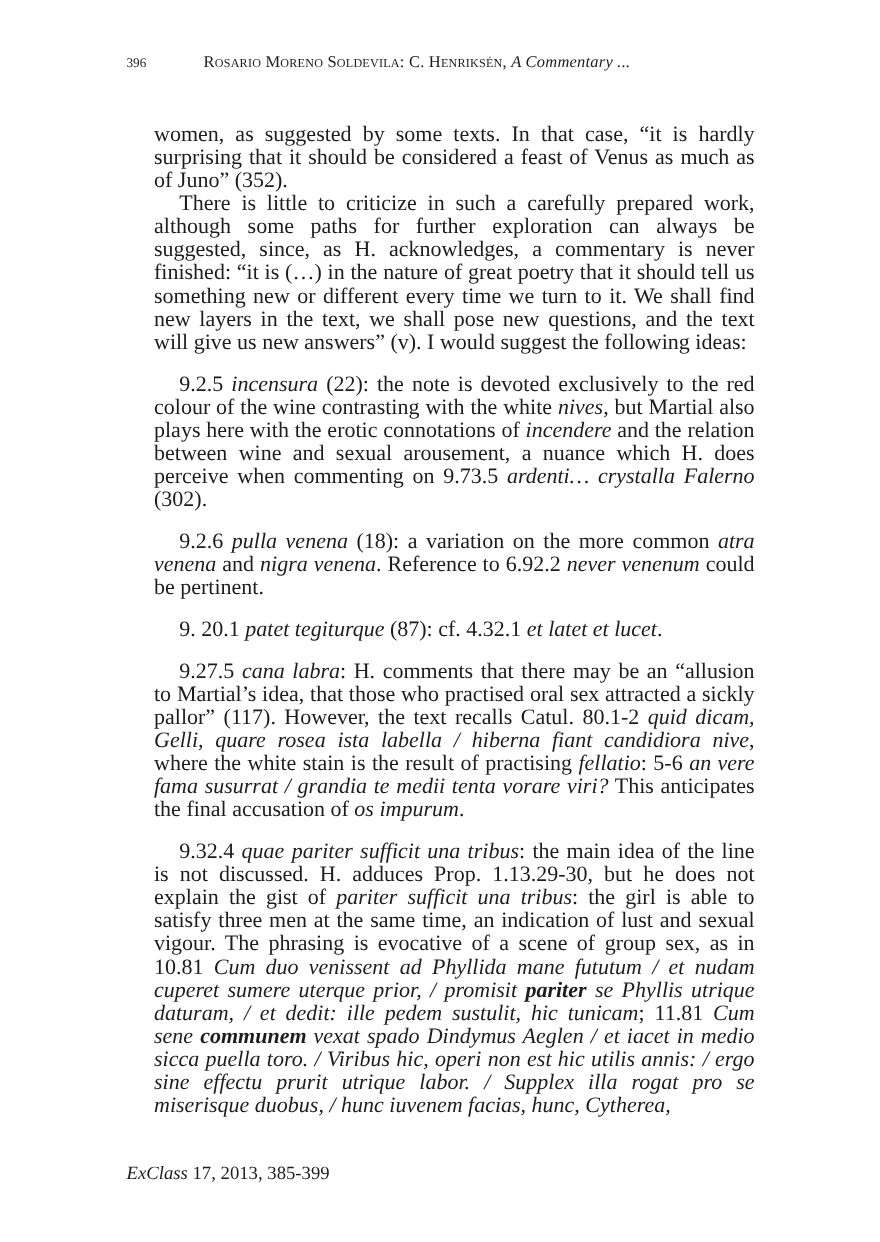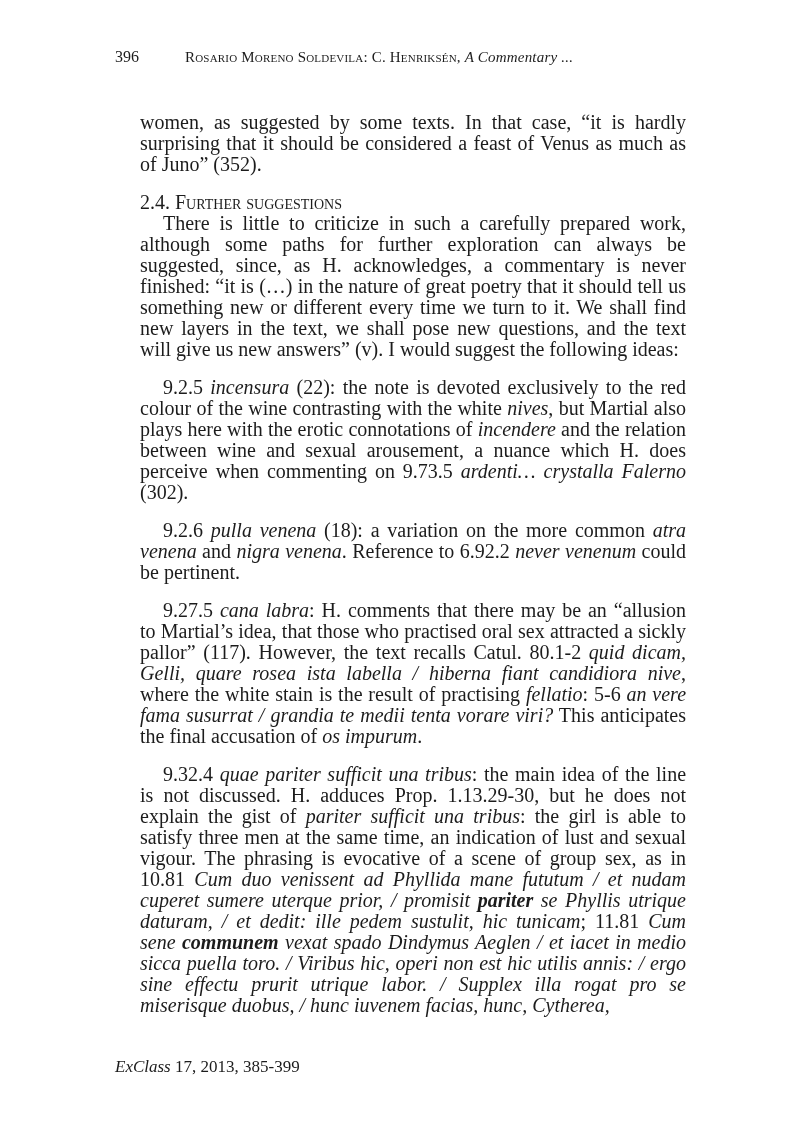--- a/index.html
+++ b/index.html
@@ -23,21 +23,21 @@
     top: 48px;
     left: 115px;
     right: 100px;
     font-size: 15px;
     line-height: 18px;
   }
   .page-number {
     position: absolute;
     left: 0;
     top: 0;
-    font-size: 16px;
+    font-size: 12px;
   }
   .head-title {
     display: block;
     margin-left: 70px;
     text-align: left;
     letter-spacing: 0.2px;
   }
   
   .text-block {
     position: absolute;
@@ -75,23 +75,23 @@
 
 <div class="page">
 
   <div class="running-head">
     <span class="page-number">396</span>
     <span class="head-title"><span class="st-sc">Rosario Moreno Soldevila: C. Henriksén, </span><span class="st-i">A Commentary ...</span></span>
   </div>
 
   <div class="text-block">
     <p class="no-indent"><span>women, as suggested by some texts. In that case, “it is hardly surprising that it should be considered a feast of Venus as much as of Juno” (352).</span></p>
-    <p class="no-indent section-heading"><span>2.4. </span><span class="st-sc">Further suggestions</span></p>
     <p class="indent"><span>There is little to criticize in such a carefully prepared work, although some paths for further exploration can always be suggested, since, as H. acknowledges, a commentary is never finished: “it is (…) in the nature of great poetry that it should tell us something new or different every time we turn to it. We shall find new layers in the text, we shall pose new questions, and the text will give us new answers” (v). I would suggest the following ideas:</span></p>
     <p class="indent gap-before"><span>9.2.5 </span><span class="st-i">incensura</span><span> (22): the note is devoted exclusively to the red colour of the wine contrasting with the white </span><span class="st-i">nives</span><span>, but Martial also plays here with the erotic connotations of </span><span class="st-i">incendere</span><span> and the relation between wine and sexual arousement, a nuance which H. does perceive when commenting on 9.73.5 </span><span class="st-i">ardenti… crystalla Falerno</span><span> (302).</span></p>
     <p class="indent gap-before"><span>9.2.6 </span><span class="st-i">pulla venena</span><span> (18): a variation on the more common </span><span class="st-i">atra venena</span><span> and </span><span class="st-i">nigra venena</span><span>. Reference to 6.92.2 </span><span class="st-i">never venenum</span><span> could be pertinent.</span></p>
+    <p class="indent gap-before"><span>9. 20.1 </span><span class="st-i">patet tegiturque</span><span> (87): cf. 4.32.1 </span><span class="st-i">et latet et lucet</span><span>.</span></p>
     <p class="indent gap-before"><span>9.27.5 </span><span class="st-i">cana labra</span><span>: H. comments that there may be an “allusion to Martial’s idea, that those who practised oral sex attracted a sickly pallor” (117). However, the text recalls Catul. 80.1-2 </span><span class="st-i">quid dicam, Gelli, quare rosea ista labella / hiberna fiant candidiora nive</span><span>, where the white stain is the result of practising </span><span class="st-i">fellatio</span><span>: 5-6 </span><span class="st-i">an vere fama susurrat / grandia te medii tenta vorare viri?</span><span> This anticipates the final accusation of </span><span class="st-i">os impurum</span><span>.</span></p>
     <p class="indent gap-before"><span>9.32.4 </span><span class="st-i">quae pariter sufficit una tribus</span><span>: the main idea of the line is not discussed. H. adduces Prop. 1.13.29-30, but he does not explain the gist of </span><span class="st-i">pariter sufficit una tribus</span><span>: the girl is able to satisfy three men at the same time, an indication of lust and sexual vigour. The phrasing is evocative of a scene of group sex, as in 10.81 </span><span class="st-i">Cum duo venissent ad Phyllida mane fututum / et nudam cuperet sumere uterque prior, / promisit </span><span class="st-b">pariter</span><span class="st-i"> se Phyllis utrique daturam, / et dedit: ille pedem sustulit, hic tunicam</span><span>; 11.81 </span><span class="st-i">Cum sene </span><span class="st-b">communem</span><span class="st-i"> vexat spado Dindymus Aeglen / et iacet in medio sicca puella toro. / Viribus hic, operi non est hic utilis annis: / ergo sine effectu prurit utrique labor. / Supplex illa rogat pro se miserisque duobus, / hunc iuvenem facias, hunc, Cytherea,</span></p>
   </div>
 
   <div class="page-footer"><span class="st-i">ExClass</span><span> 17, 2013, 385-399</span></div>
 
 </div>
 
 </body></html>

